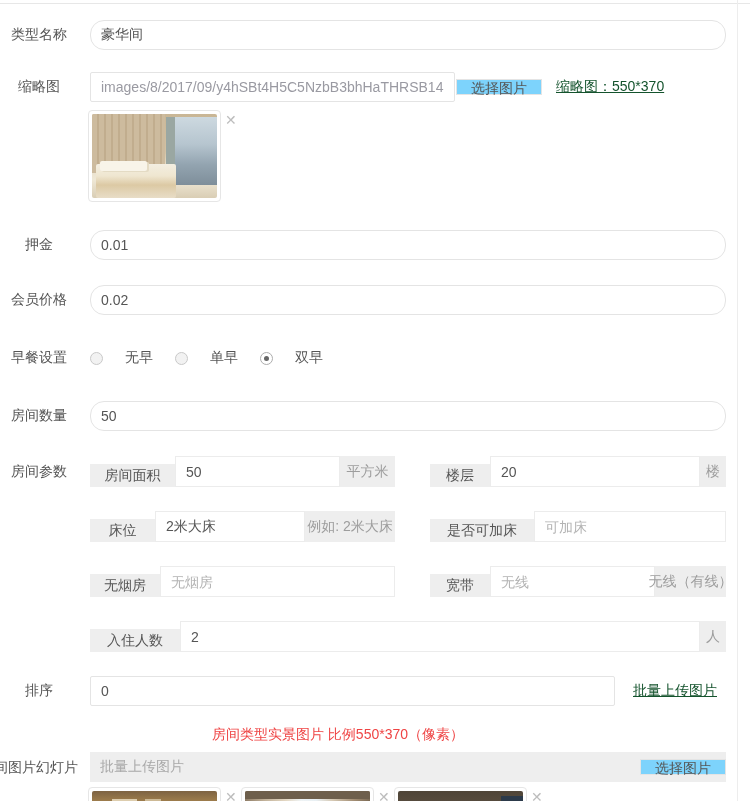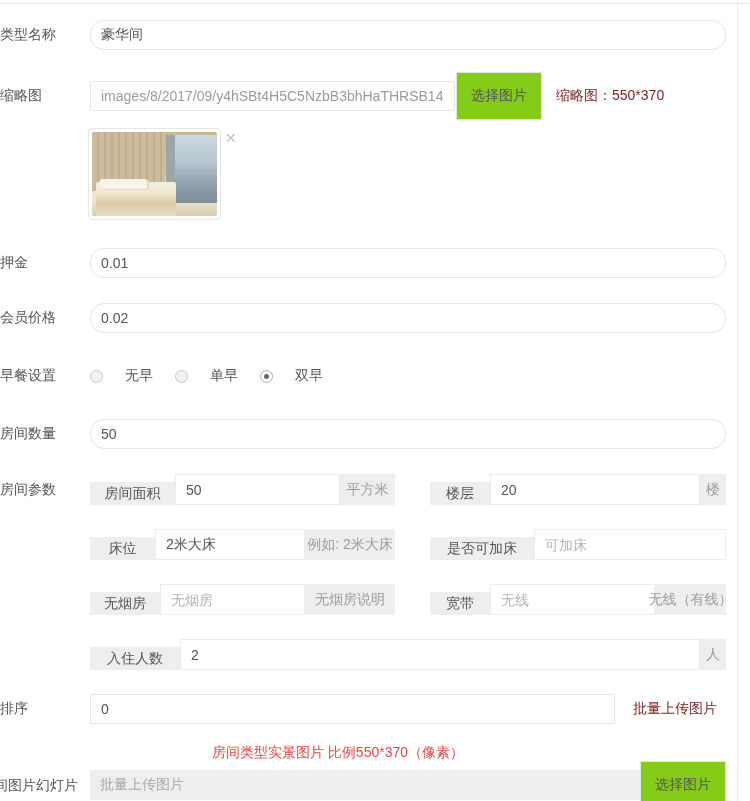--- a/index.html
+++ b/index.html
@@ -6,29 +6,29 @@
   html,body { margin:0; padding:0; }
   body {
     width:750px; height:801px; overflow:hidden; position:relative;
     background:#fff; color:#555;
     font-family:"Liberation Sans","DejaVu Sans",sans-serif; font-size:14px;
   }
   .topline { height:1px; background:#e7e7e7; margin-top:3px; }
   .rightline { position:absolute; top:0; right:12px; width:1px; height:801px; background:#ededed; }
 
   .row { display:flex; align-items:center; position:relative; }
-  .flabel { width:78px; flex:none; text-align:left; margin-right:12px; color:#555; white-space:nowrap; }
+  .flabel { width:78px; flex:none; text-align:center; margin-right:12px; color:#555; white-space:nowrap; }
   .txt { height:30px; border:1px solid #e4e4e4; border-radius:2px; background:#fff;
          padding:0 10px; font:inherit; color:#555; outline:none; }
   .txt::placeholder { color:#b3b3b3; }
   .full { width:636px;border-radius:14px; }
 
-  .btn { height:48px; border:1px solid #e4e4e4; background:#84cc16; color:#555;
+  .btn { height:16px; border:1px solid #e4e4e4; background:#7dd3fc; color:#555;
          font:inherit; padding:0 14px; cursor:pointer; white-space:nowrap; }
-  .note { color:#7f1d1d; margin-left:14px; white-space:nowrap; }
+  .note { color:#14532d; margin-left:14px; white-space:nowrap;text-decoration:underline; }
 
   
   .thumbwrap { display:flex; align-items:flex-start; }
   .thumb { width:133px; height:92px; flex:none; border:1px solid #e6e6e6; border-radius:4px;
            background:#fff; padding:3px; }
   .thumb .img { width:100%; height:100%; border-radius:2px; position:relative; overflow:hidden; }
   .close { color:#bdbdbd; font-size:14px; line-height:1; padding:3px 0 0 4px; cursor:pointer;
            font-family:"DejaVu Sans",sans-serif; width:16px; flex:none; }
 
   
@@ -186,21 +186,20 @@
     </div>
   </div>
 </div>
 
 <div class="row mt24">
   <div class="flabel"></div>
   <div class="pgrid">
     <div class="igroup g-left">
       <div class="glabel" style="width:70px;">无烟房</div>
       <input class="gtxt" type="text" placeholder="无烟房" style="">
-      <div class="addon" style="width:90px;">无烟房说明</div>
     </div>
     <div class="igroup g-right">
       <div class="glabel" style="width:60px;">宽带</div>
       <input class="gtxt" type="text" placeholder="无线" style="">
       <div class="addon" style="width:71px;">无线（有线）</div>
     </div>
   </div>
 </div>
 
 <div class="row mt24">

